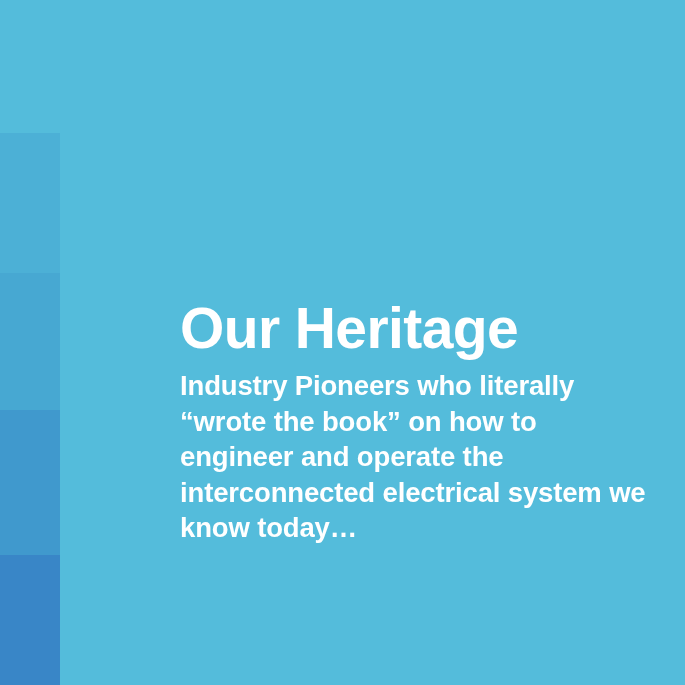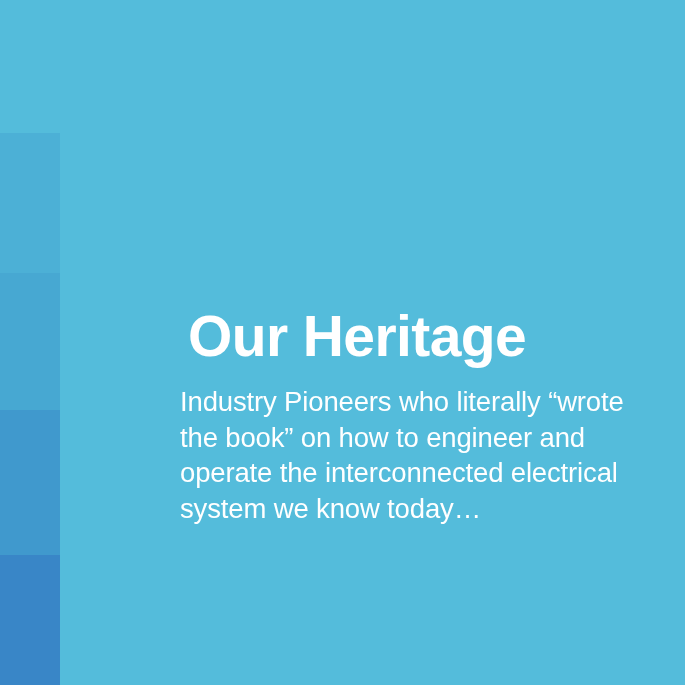--- a/index.html
+++ b/index.html
@@ -43,37 +43,37 @@
 
   
   #content {
     position: absolute;
     left: 180px;
     top: 296px;
     width: 470px;
   }
 
   #page-title {
-    margin: 8px;
+    margin: 0;
     color: #ffffff;
     font-family: "Liberation Sans", sans-serif;
     font-size: 57px;
     font-weight: 700;
     line-height: 64px;
     letter-spacing: -0.6px;
     white-space: nowrap;
   }
 
   #page-body {
     margin: 0;
     padding-top: 8px;
     color: #ffffff;
     font-family: "Liberation Sans", sans-serif;
     font-size: 27.5px;
-    font-weight: 400;
+    font-weight: 700;
     line-height: 35.5px;
     letter-spacing: -0.15px;
     width: 468px;
   }
 </style>
 </head>
 <body>
 
 <div id="slide" style="background: rgb(84, 188, 219);">
 

